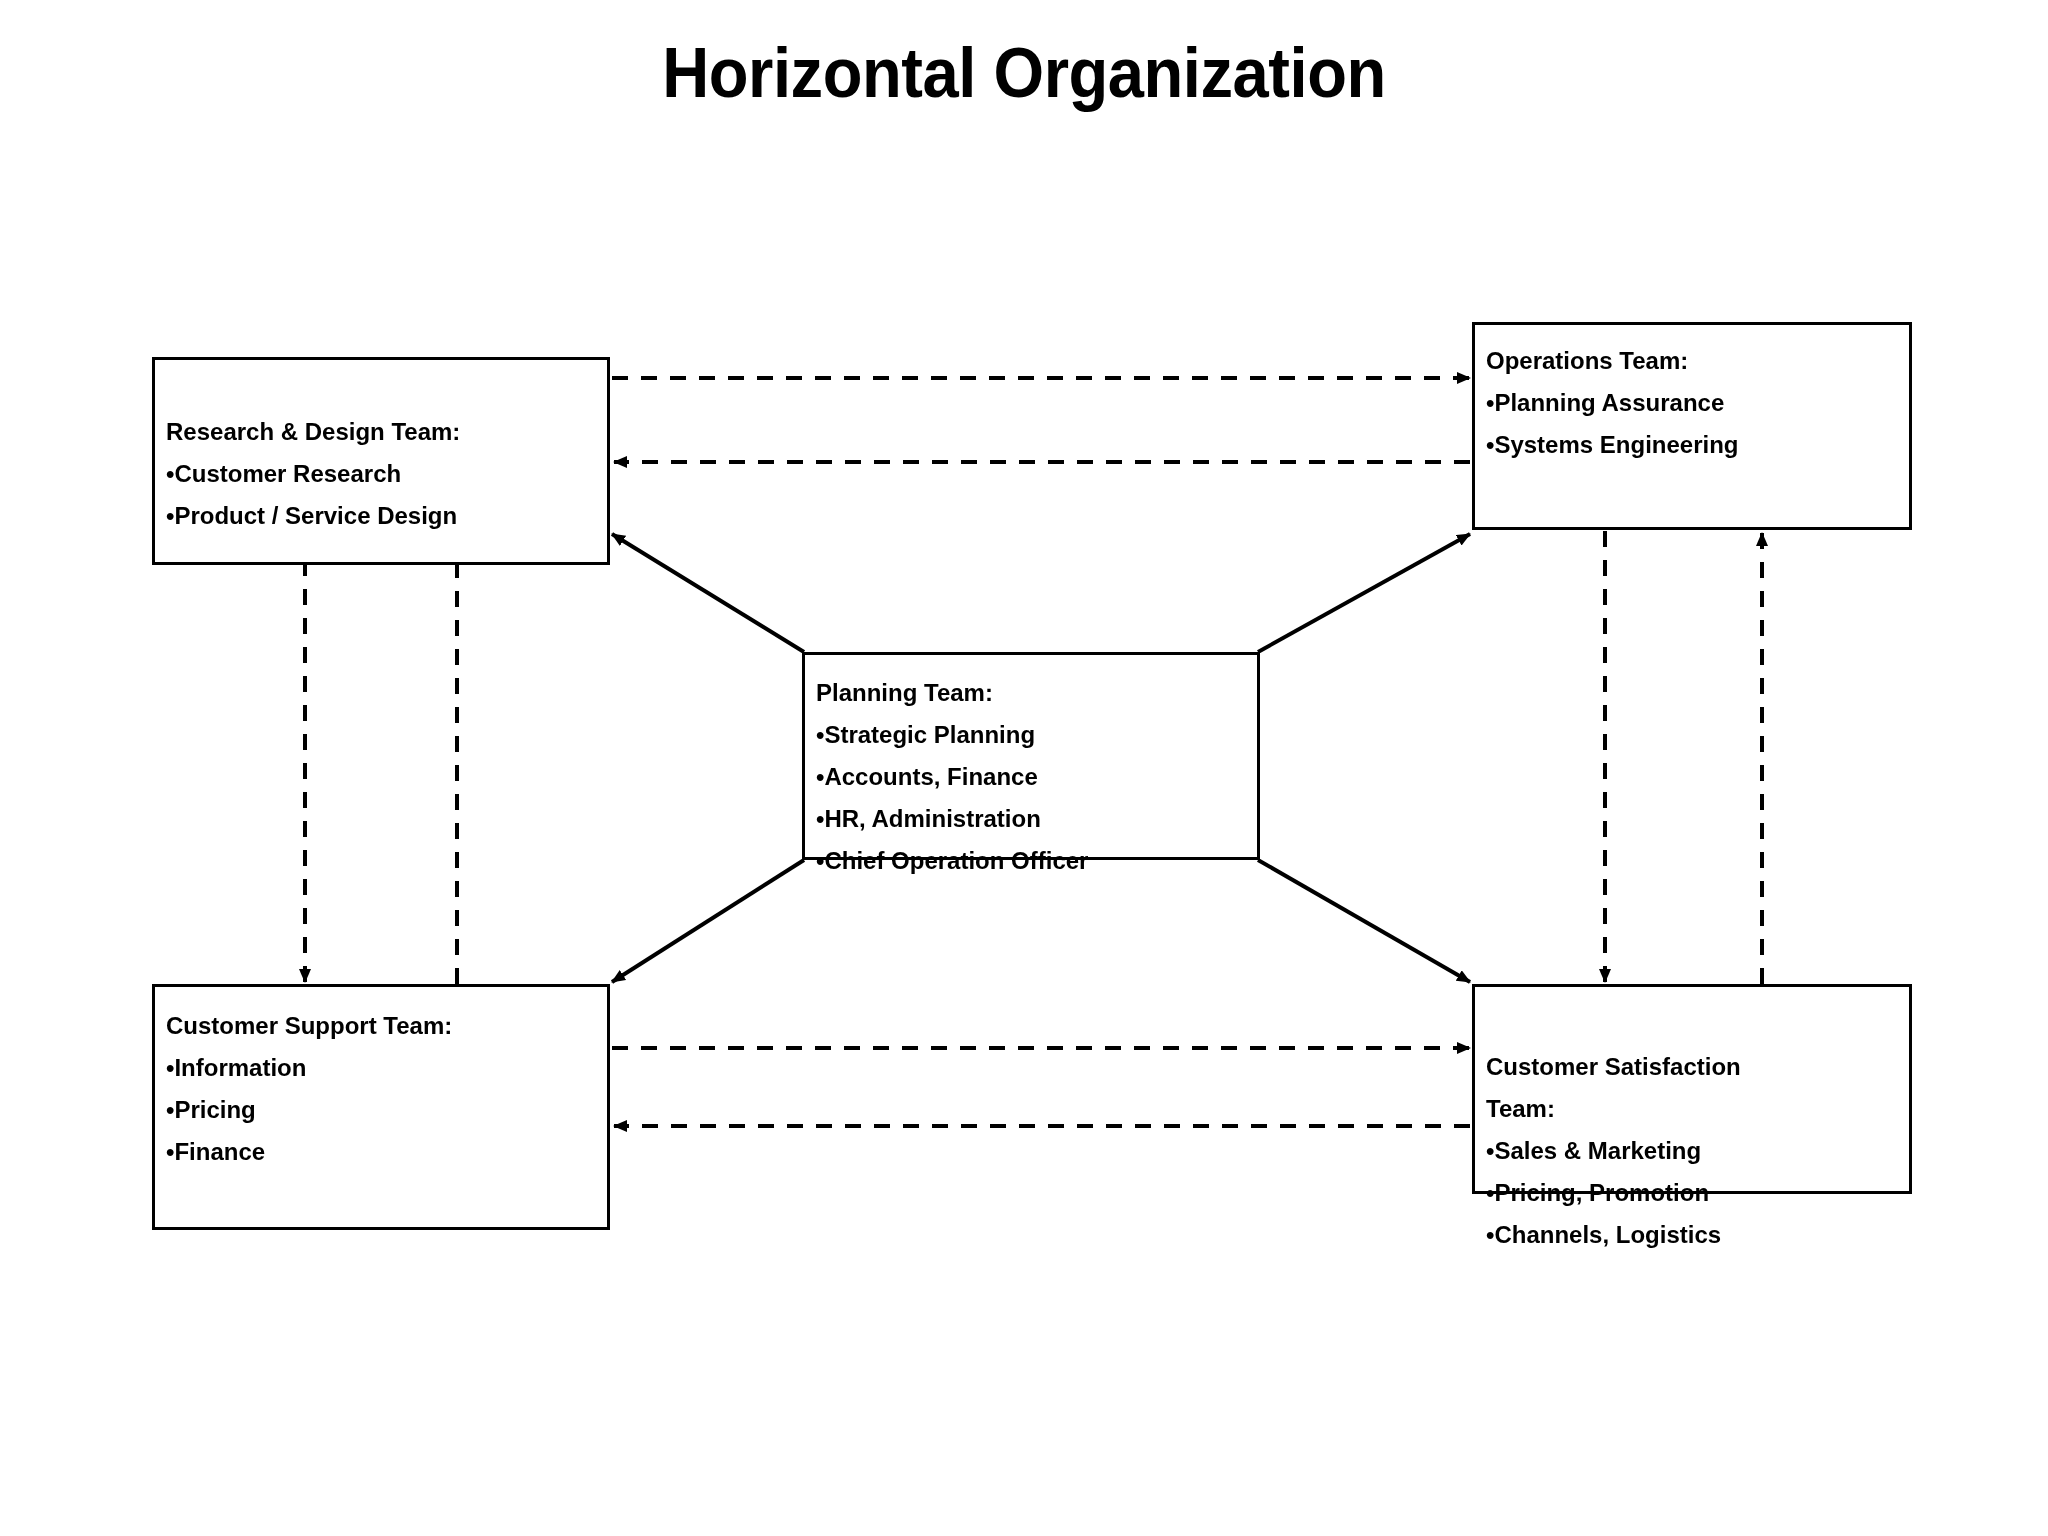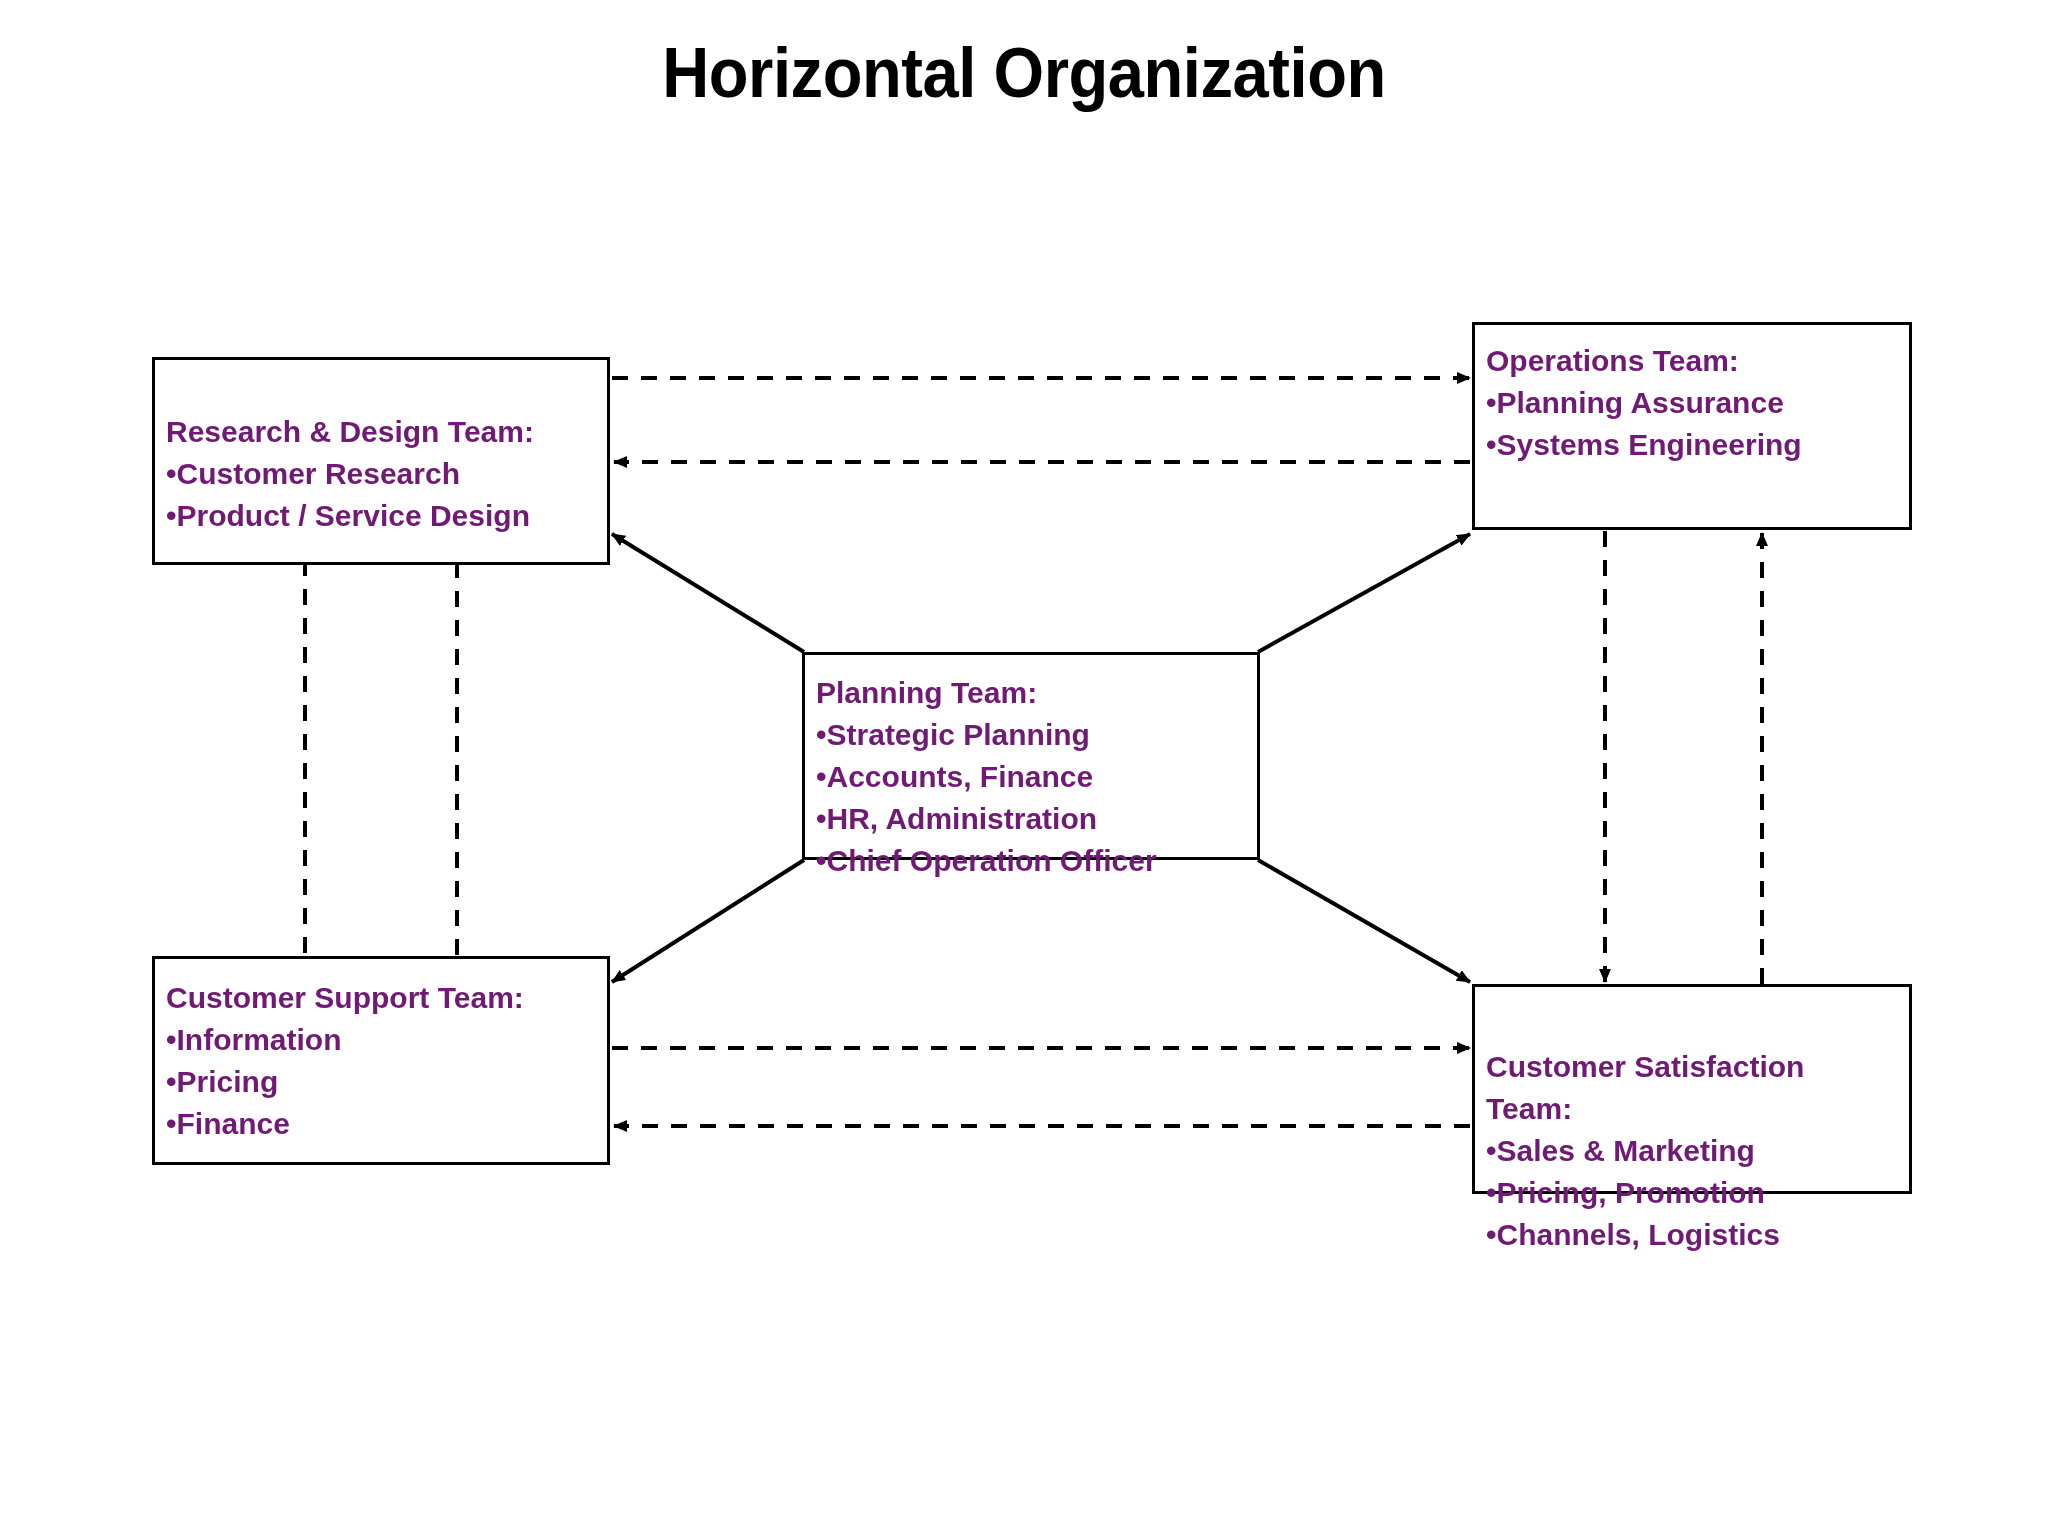--- a/index.html
+++ b/index.html
@@ -40,33 +40,33 @@
     box-sizing: border-box;
     border: 3px solid #000000;
     background: #ffffff;
     z-index: 3;
   }
   .box-text {
     position: absolute;
     left: 11px;
     right: 4px;
     font-weight: bold;
-    font-size: 30px;
+    font-size: 24px;
     line-height: 42px;
-    color: #701a75;
+    color: #000000;
     white-space: nowrap;
   }
   .box-line { display: block; }
   .bullet::before { content: "\2022"; }
 
   
   #box-rd        { left: 152px; top: 323px;  width: 458px; height: 208px; margin-top: 34px; }
   #box-ops       { left: 1472px; top: 322px; width: 440px; height: 208px; }
   #box-planning  { left: 802px; top: 652px;  width: 458px; height: 208px; }
-  #box-support   { left: 152px; top: 956px;  width: 458px; height: 209px; }
+  #box-support   { left: 152px; top: 984px;  width: 458px; height: 246px; }
   #box-sat       { left: 1472px; top: 984px; width: 440px; height: 210px; }
 
   
   #box-rd .box-text       { top: 51px; }
   #box-ops .box-text      { top: 15px; }
   #box-planning .box-text { top: 17px; }
   #box-support .box-text  { top: 18px; }
   #box-sat .box-text      { top: 16px; margin-top: 43px; }
 
   

